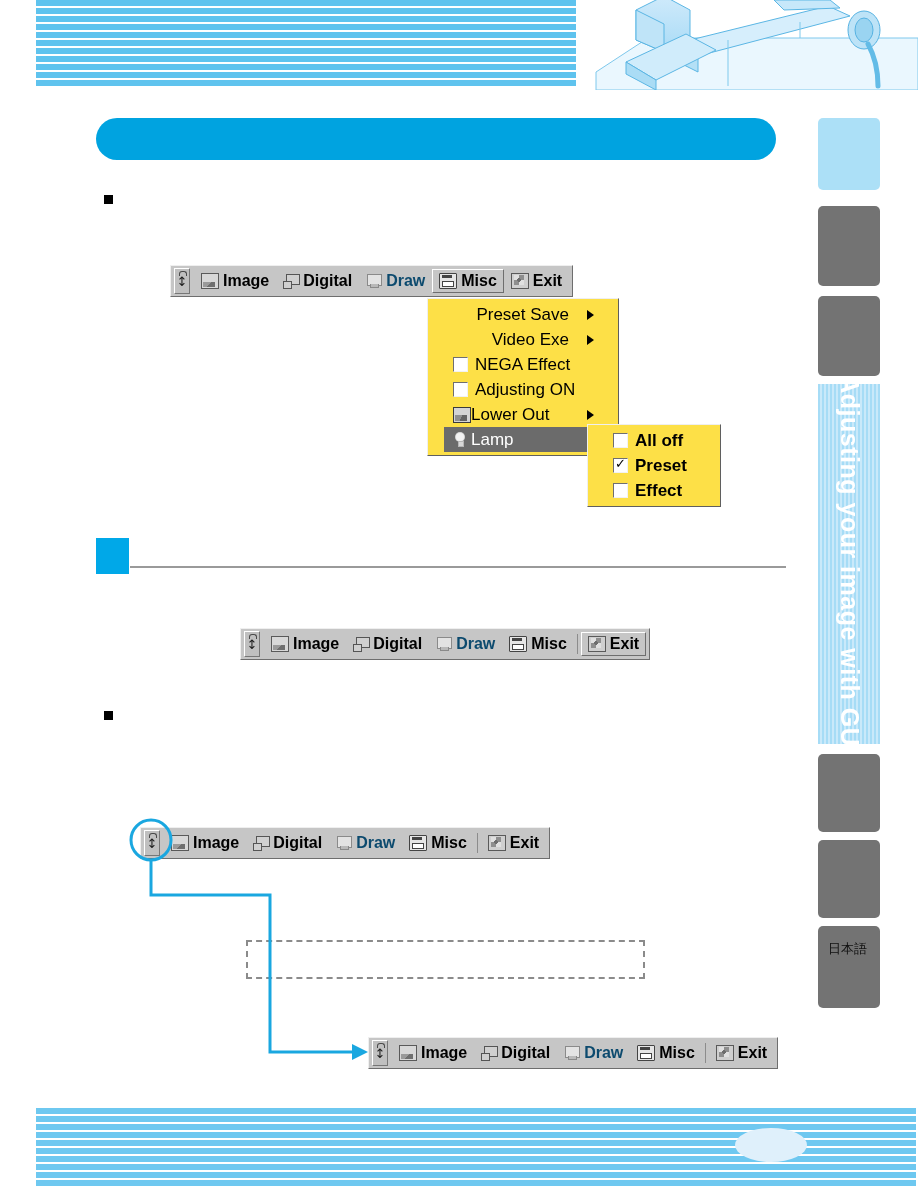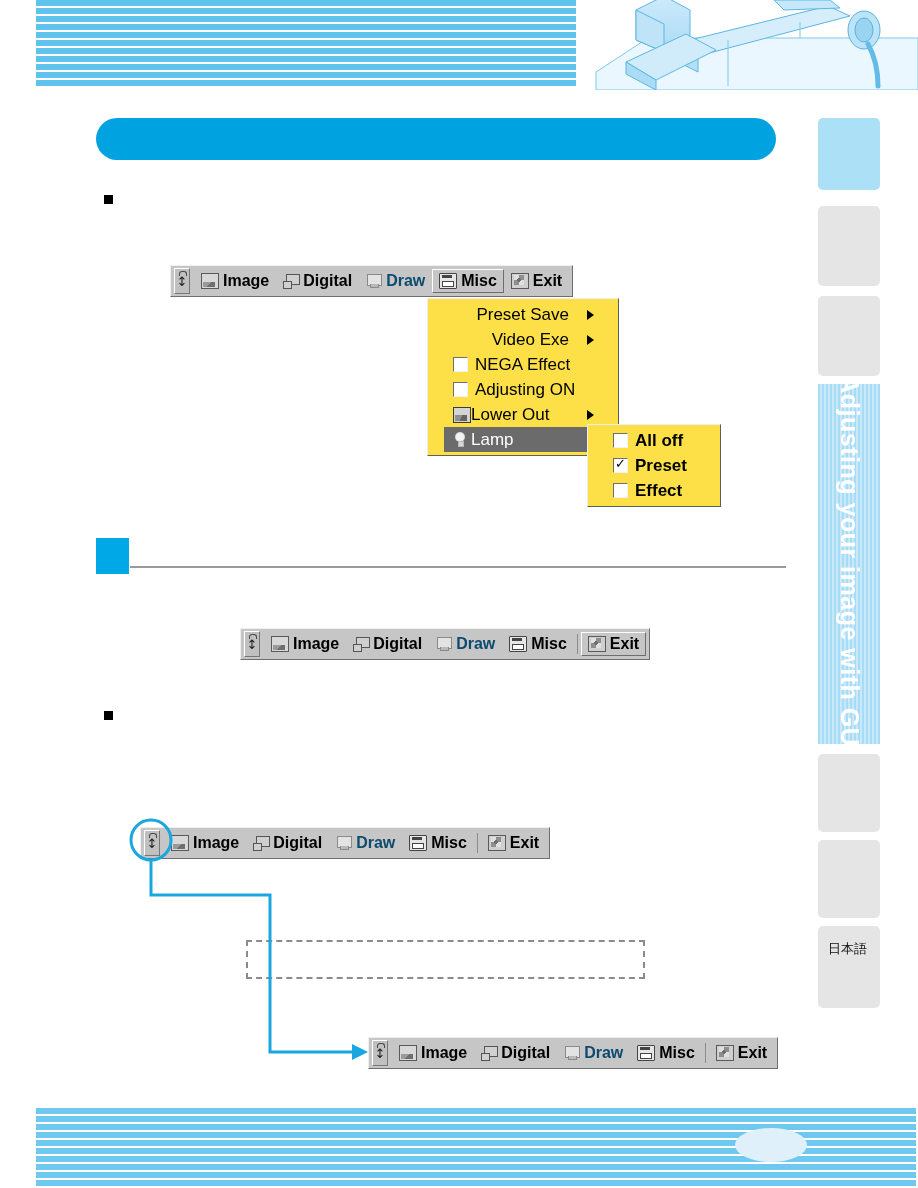--- a/index.html
+++ b/index.html
@@ -30,21 +30,21 @@
   .header-art{
     position:absolute;left:578px;top:0;width:340px;height:90px;
     overflow:hidden;
   }
 
   
   .rail{position:absolute;left:818px;top:118px;width:62px;height:880px;}
   .rail-tab{
     position:absolute;left:0;width:62px;
     border-radius:5px 5px 5px 5px;
-    background:#e5e5e5;
+    background:#737373;
   }
   .rail-tab.blue{background:#ace0f7;}
   .rail-tab.active{
     background:
       repeating-linear-gradient(to right,
         #a6dcf6 0px, #a6dcf6 2px,
         #c9e9fa 2px, #c9e9fa 4px);
     border-radius:0;
   }
   .rail-vtext{

